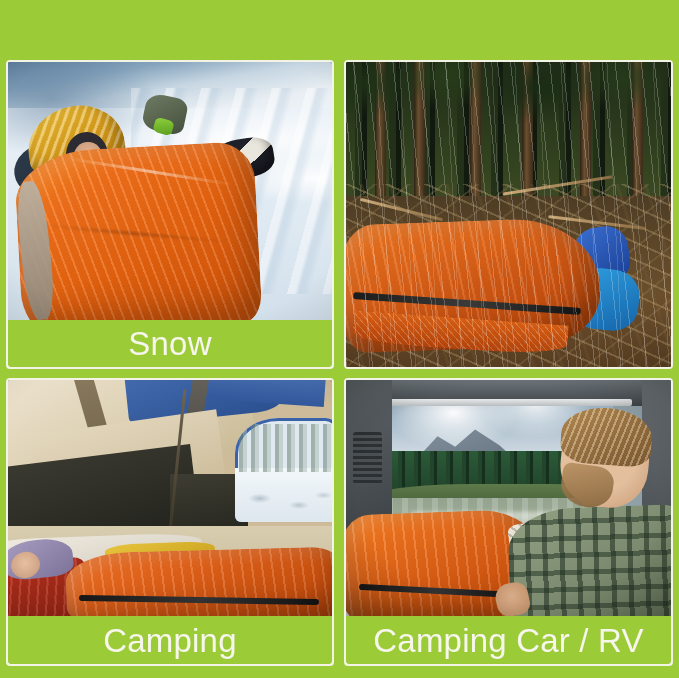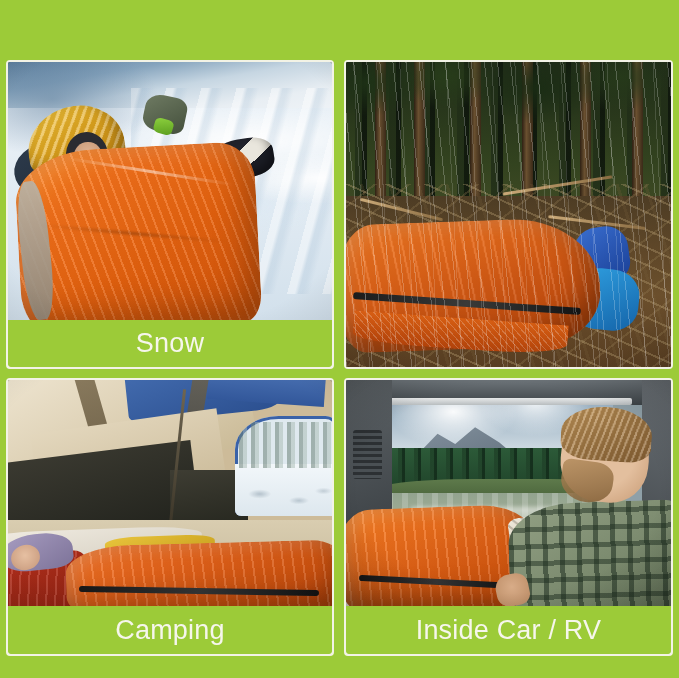--- a/index.html
+++ b/index.html
@@ -43,21 +43,21 @@
     display:grid;
     grid-template-columns:339px 340px;
     grid-template-rows:317px 305px;
   }
 
   .panel{
     position:relative;
     padding:4px 5px 4px 6px;
   }
   .panel.col-r{ padding-left:5px; padding-right:6px; }
-  .panel.row-b{ padding-top:5px; padding-bottom:22px;text-align:right; }
+  .panel.row-b{ padding-top:5px; padding-bottom:12px;text-align:right; }
 
   .panel-inner{
     position:relative;
     width:100%; height:100%;
     border:2px solid #f3f3e6;
     border-radius:4px;
     overflow:hidden;
     display:flex; flex-direction:column;
     background:#f3f3e6;
   }
@@ -71,21 +71,21 @@
 
   .caption{
     flex:0 0 47px;
     background:#9ccb38;
     display:flex; align-items:center; justify-content:center;
     border-bottom-left-radius:3px;
     border-bottom-right-radius:3px;
   }
   .caption-text{
     color:#f6f6ec;
-    font-size:27px;
+    font-size:33px;
     line-height:1;
     font-family:"Liberation Sans",sans-serif;
     font-weight:normal;
     letter-spacing:0.2px;
     white-space:nowrap;
   }
   .row-b .caption{ flex-basis:48px; }
 
   
   .scene{ position:absolute; inset:0; }
@@ -707,19 +707,19 @@
             <div class="ly rv-torso"></div>
             <div class="ly rv-head"></div>
             <div class="ly rv-beard"></div>
             <div class="ly rv-hair"></div>
             <div class="ly rv-hand"></div>
             <div class="ly rv-vignette"></div>
           </div>
           <div class="photo-shade"></div>
         </div>
         <div class="caption">
-          <span class="caption-text">Inside Car / RV</span>
+          <span class="caption-text">Camping Car / RV</span>
         </div>
       </div>
     </div>
 
   </div>
 </div>
 
 </body></html>

